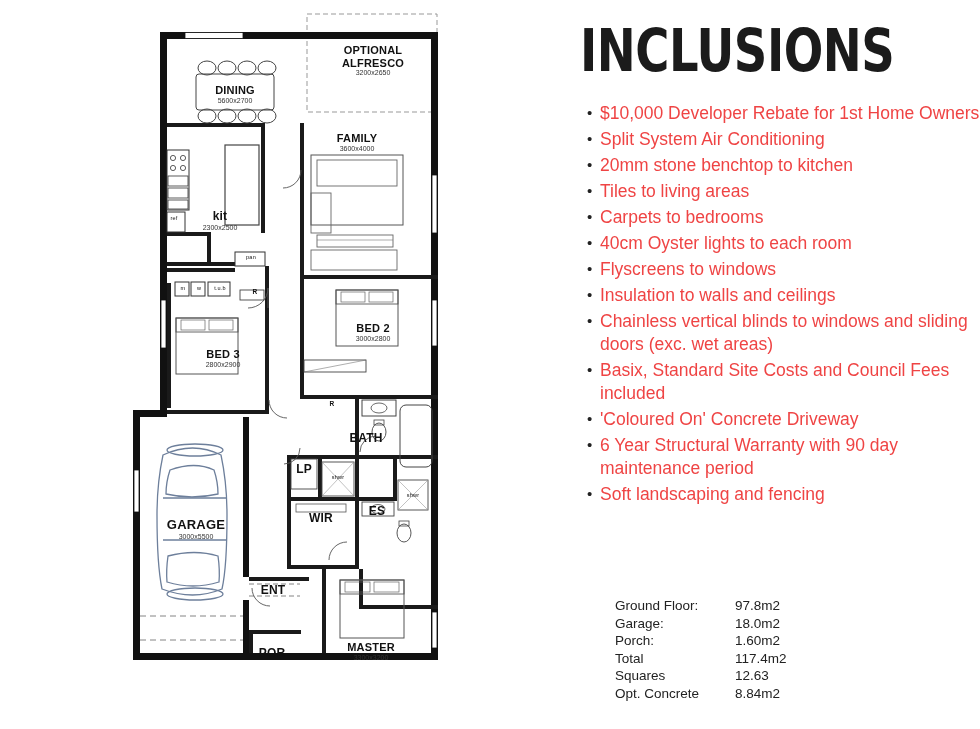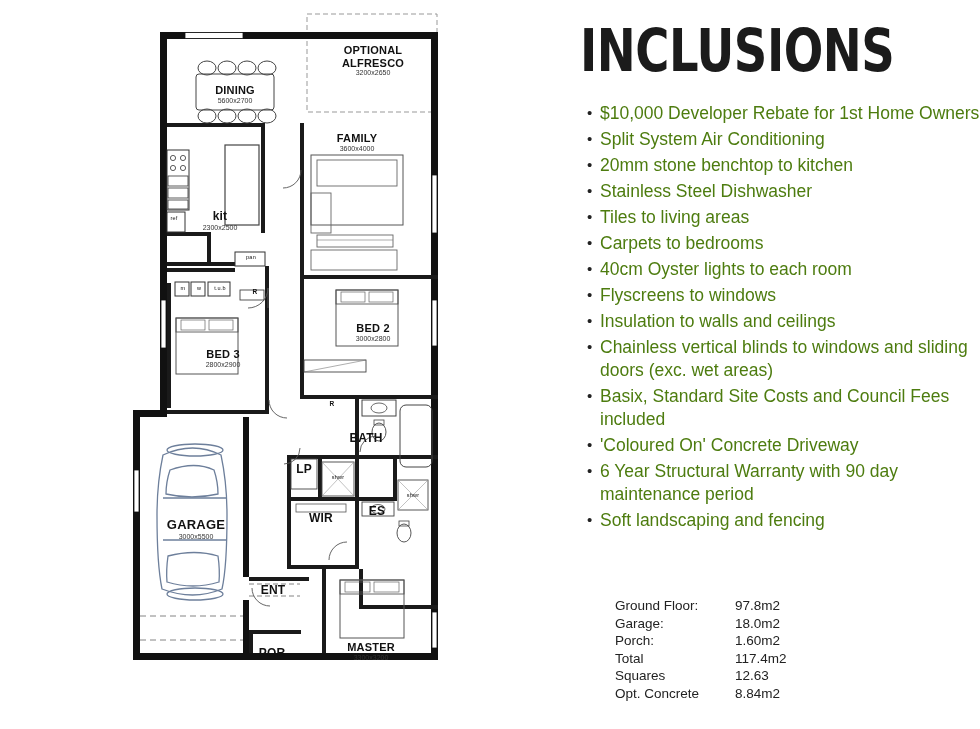--- a/index.html
+++ b/index.html
@@ -50,21 +50,21 @@
   }
   .inclusion-list {
     margin: 30px 0 0 22px;
     padding: 0;
     list-style: none;
   }
   .inclusion-list li {
     position: relative;
     font-size: 17.5px;
     line-height: 23px;
-    color: #4d7c0f;
+    color: #ef4444;
     padding-left: 13px;
     margin-bottom: 3px;
     max-width: 395px;
   }
   .inclusion-list li::before {
     content: "\2022";
     position: absolute;
     left: 0;
     top: -1px;
     font-size: 15px;
@@ -407,21 +407,20 @@
     </div>
   </div>
 
   <div class="inclusions-pane">
     <h1 class="inclusions-title">INCLUSIONS</h1>
 
     <ul class="inclusion-list">
       <li>$10,000 Developer Rebate for 1st Home Owners</li>
       <li>Split System Air Conditioning</li>
       <li>20mm stone benchtop to kitchen</li>
-      <li>Stainless Steel Dishwasher</li>
       <li>Tiles to living areas</li>
       <li>Carpets to bedrooms</li>
       <li>40cm Oyster lights to each room</li>
       <li>Flyscreens to windows</li>
       <li>Insulation to walls and ceilings</li>
       <li>Chainless vertical blinds to windows and sliding doors (exc. wet areas)</li>
       <li>Basix, Standard Site Costs and Council Fees included</li>
       <li>'Coloured On' Concrete Driveway</li>
       <li>6 Year Structural Warranty with 90 day maintenance period</li>
       <li>Soft landscaping and fencing</li>

